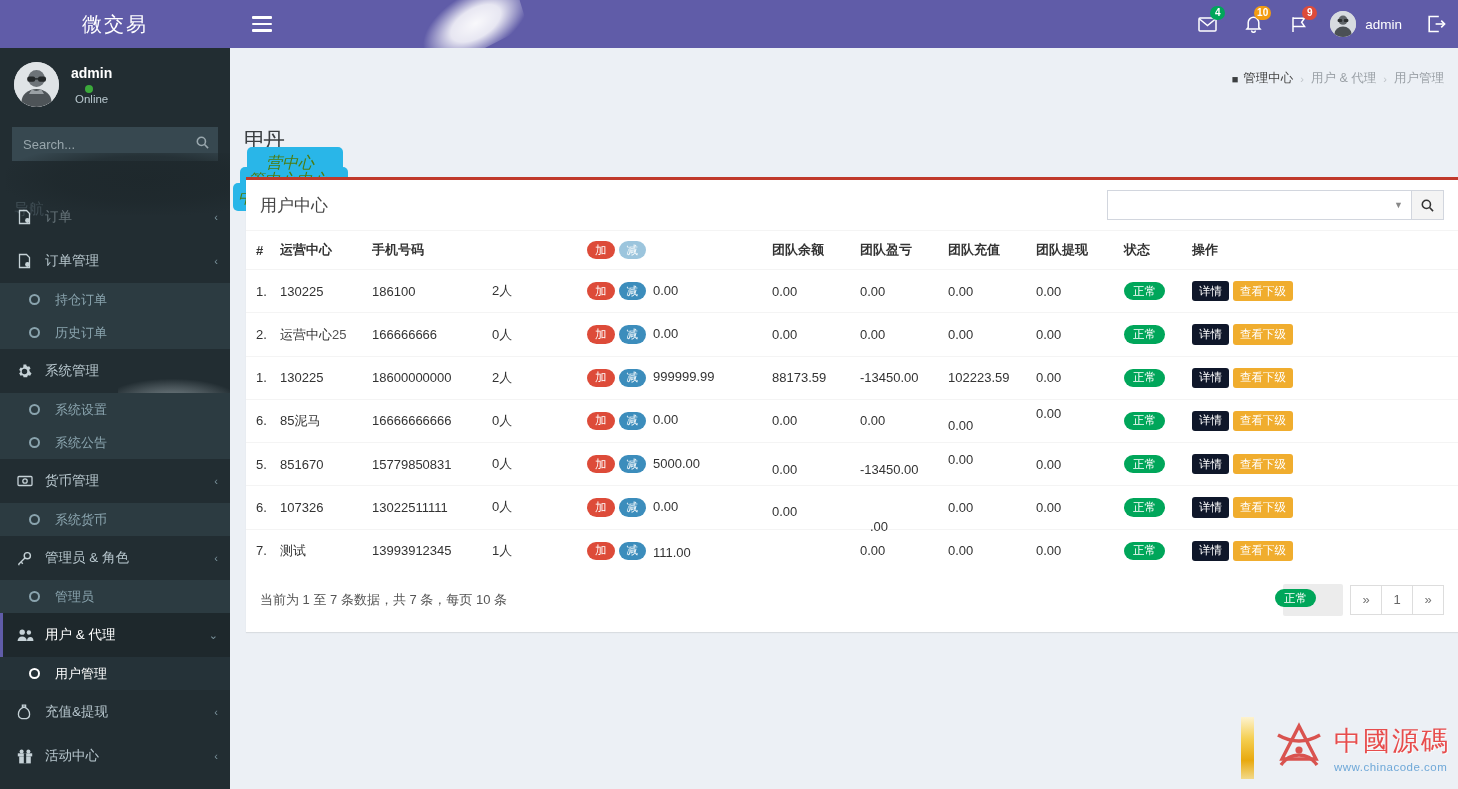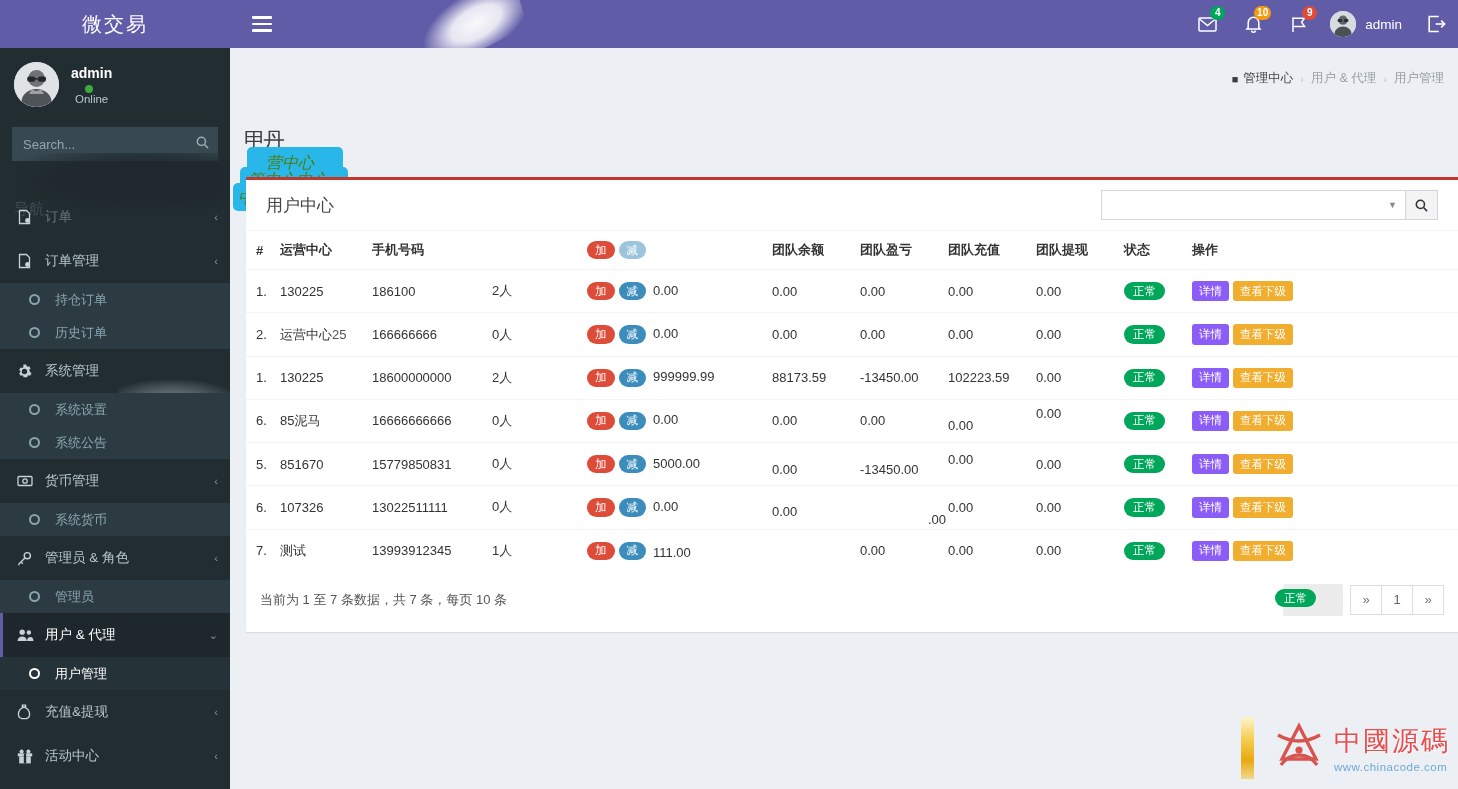--- a/index.html
+++ b/index.html
@@ -153,21 +153,21 @@
     font-style: italic;
   }
 
   
   .card {
     position: absolute; left: 16px; top: 129px; width: 1212px;
     background: #fff; border-top: 3px solid #c0392b;
     box-shadow: 0 1px 1px rgba(0,0,0,.08);
   }
   .card-head {
-    height: 50px; display: flex; align-items: center; padding: 0 20px;
+    height: 50px; display: flex; align-items: center; padding: 0 14px;
     position: relative;
     gap: 24px;
   }
   .card-title { font-size: 17px; color: #444; font-weight: 400; }
   .card-tools { margin-left: auto; display: flex; align-items: center; }
   .sel-box {
     width: 305px; height: 30px; border: 1px solid #d2d6de; background: #fff;
     display: flex; align-items: center; padding: 0 8px; font-size: 13px; color: #555;
     cursor: pointer;
   }
@@ -206,21 +206,21 @@
   .bal-val { margin-left: 7px; }
 
   .badge-ok {
     display: inline-block; background: #00a65a; color: #fff; font-size: 11.5px;
     border-radius: 10px; padding: 2.5px 9px; line-height: 1.15;
   }
   .btn-sm {
     display: inline-block; color: #fff; font-size: 11.5px; padding: 3.5px 7px;
     border-radius: 3px; cursor: pointer; line-height: 1.15;
   }
-  .btn-info { background: #8b5cf6; }
+  .btn-info { background: #0f172a; }
   .btn-warn { background: #f0ad2e; margin-left: 4px; }
 
   .card-foot {
     display: flex; align-items: center; padding: 12px 14px 16px 14px;
     position: relative; min-height: 54px;
   }
   .foot-info { font-size: 13px; color: #555; }
   .pager { margin-left: auto; display: flex; align-items: center; }
   .pgbtn {
     min-width: 32px; height: 30px; border: 1px solid #ddd; background: #fff;
@@ -635,21 +635,21 @@
 
           <tr>
             <td class="col-idx">6.</td>
             <td>107326</td>
             <td>13022511111</td>
             <td>0人</td>
             <td>
               <span class="pill add">加</span><span class="pill sub2">减</span><span class="bal-val">0.00</span>
             </td>
             <td style="position:relative;top:4px;">0.00</td>
-            <td style="position:relative;top:12px;left:10px;text-align:right;">.00</td>
+            <td style="position:relative;top:19px;left:10px;">.00</td>
             <td>0.00</td>
             <td>0.00</td>
             <td><span class="badge-ok">正常</span></td>
             <td>
               <span class="btn-sm btn-info">详情</span><span class="btn-sm btn-warn">查看下级</span>
             </td>
           </tr>
 
           <tr>
             <td class="col-idx">7.</td>

